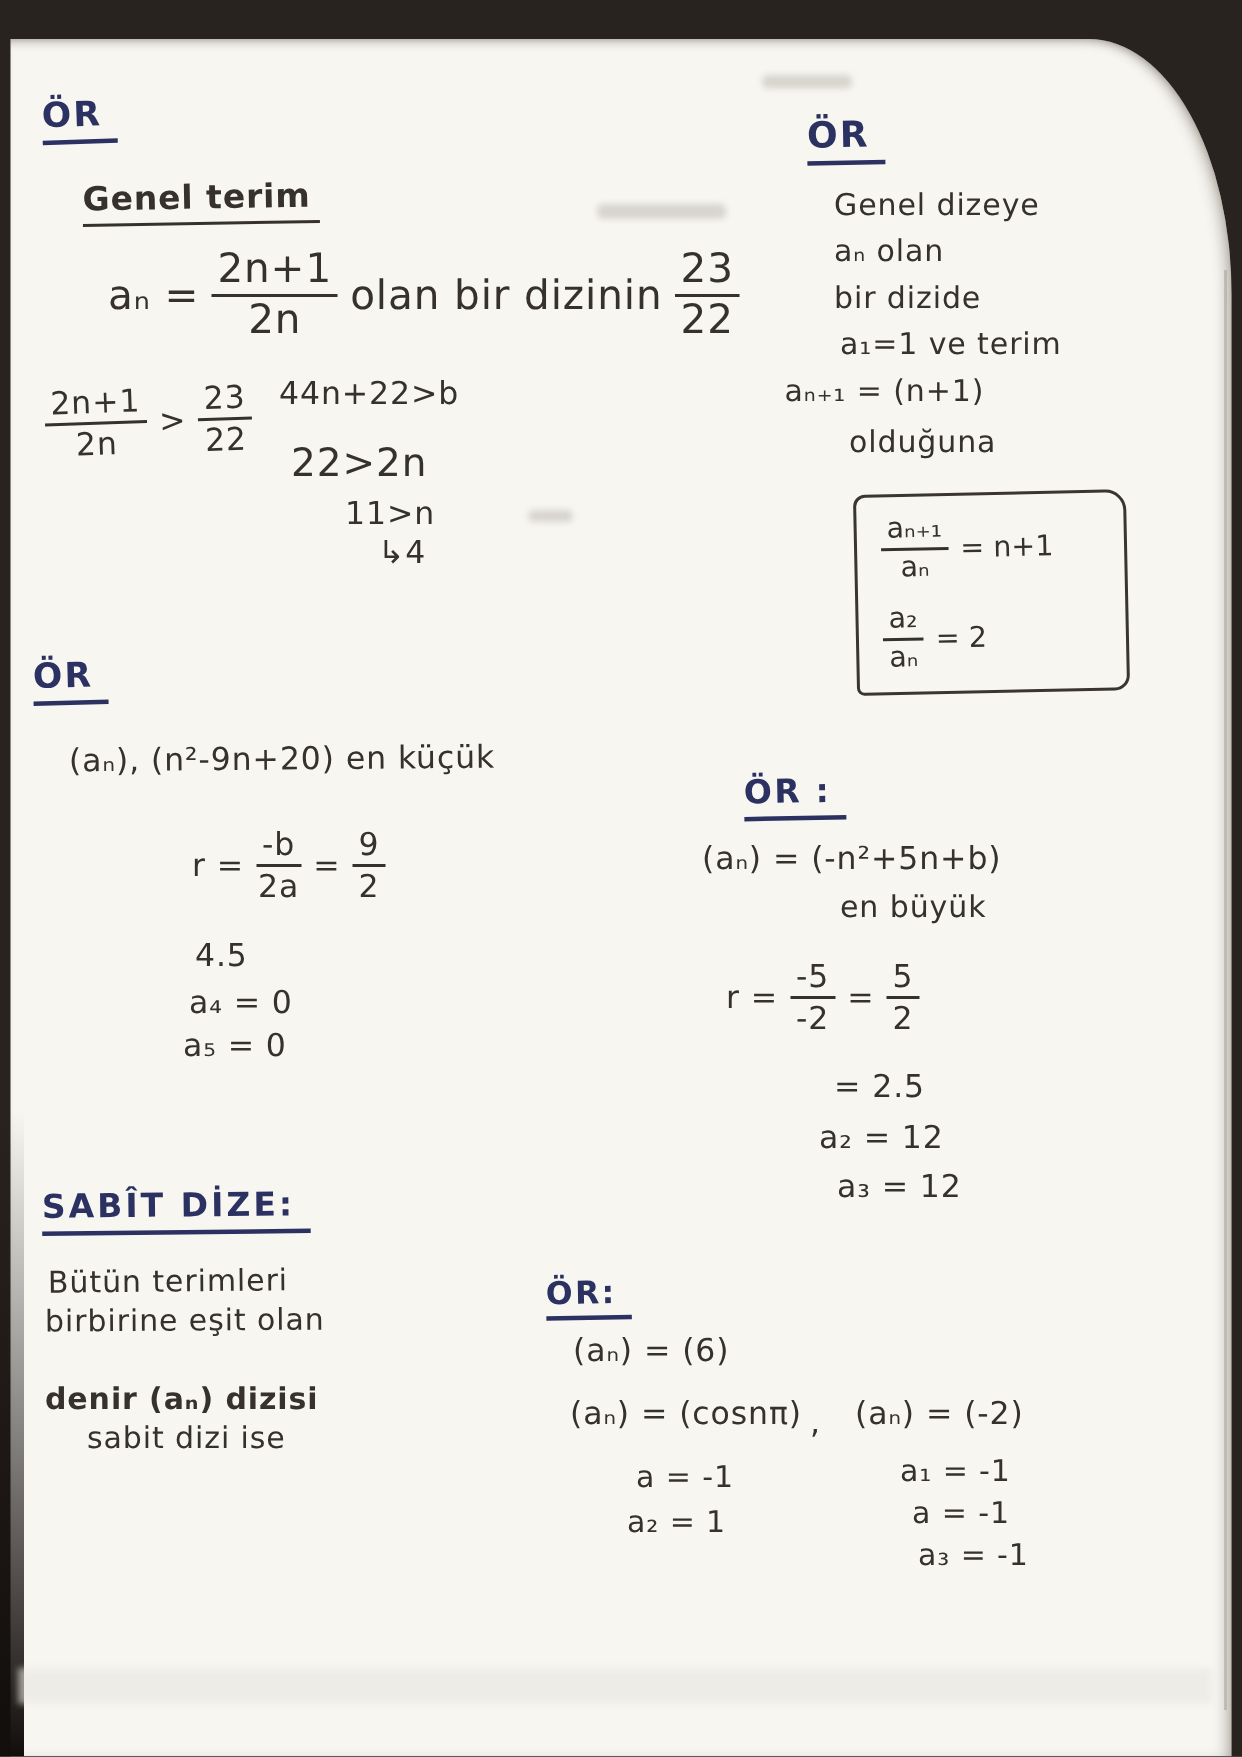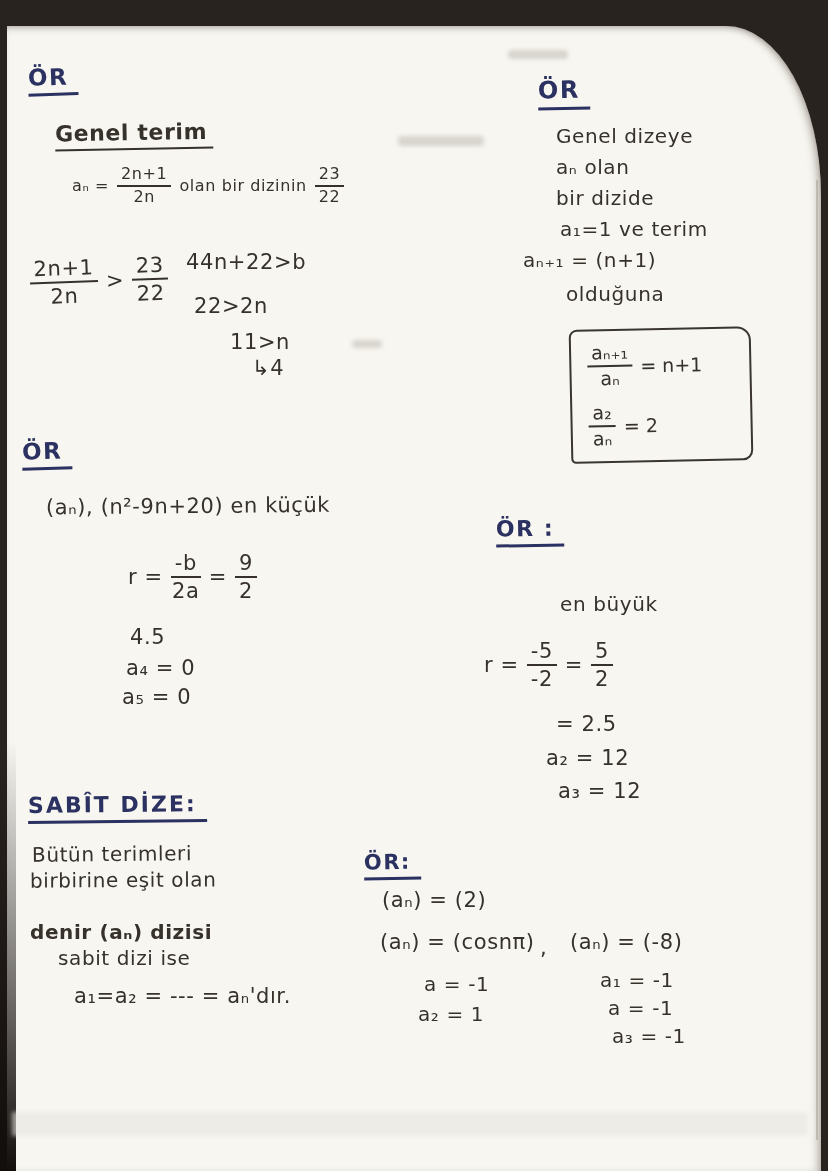--- a/index.html
+++ b/index.html
@@ -34,21 +34,21 @@
   <div class="edge-line"></div>
   <div class="bottom-band"></div>
   <div class="smudge" style="left:398px;top:136px;width:86px;height:10px;"></div>
   <div class="smudge" style="left:508px;top:50px;width:60px;height:9px;"></div>
   <div class="smudge" style="left:352px;top:340px;width:30px;height:8px;"></div>
 
   <div class="hd" style="left:28px;top:64px;transform:rotate(-2deg);">ÖR</div>
 
   <div class="line" style="left:55px;top:120px;font-size:22px;transform:rotate(-1deg);"><span class="u">Genel terim</span></div>
 
-  <div class="line eq" style="left:72px;top:166px;font-size:16px;">
+  <div class="line eq" style="left:72px;top:166px;font-size:27px;">
     <span>aₙ =</span>
     <span class="frac">
       <span class="num">2n+1</span>
       <span class="den">2n</span>
     </span>
     <span>olan bir dizinin</span>
     <span class="frac">
       <span class="num">23</span>
       <span class="den">22</span>
     </span>
@@ -60,21 +60,21 @@
       <span class="den">2n</span>
     </span>
     <span>&gt;</span>
     <span class="frac">
       <span class="num">23</span>
       <span class="den">22</span>
     </span>
   </div>
 
   <div class="line" style="left:186px;top:250px;font-size:21px;">44n+22&gt;b</div>
-  <div class="line" style="left:194px;top:294px;font-size:21px;">22&gt;2n</div>
+  <div class="line" style="left:194px;top:294px;font-size:26px;">22&gt;2n</div>
   <div class="line" style="left:230px;top:330px;font-size:21px;">11&gt;n</div>
   <div class="line" style="left:252px;top:356px;font-size:21px;">↳4</div>
 
   <div class="hd" style="left:538px;top:76px;font-size:24px;transform:rotate(-1deg);">ÖR</div>
 
   <div class="line" style="left:556px;top:124px;">Genel dizeye</div>
   <div class="line" style="left:556px;top:155px;">aₙ olan</div>
   <div class="line" style="left:556px;top:186px;">bir dizide</div>
   <div class="line" style="left:560px;top:217px;">a₁=1 ve terim</div>
   <div class="line" style="left:523px;top:248px;">aₙ₊₁ = (n+1)</div>
@@ -113,20 +113,21 @@
       <span class="den">2</span>
     </span>
   </div>
 
   <div class="line" style="left:130px;top:625px;font-size:21px;">4.5</div>
   <div class="line" style="left:126px;top:656px;font-size:21px;">a₄ = 0</div>
   <div class="line" style="left:122px;top:685px;font-size:21px;text-align:right;">a₅ = 0</div>
 
   <div class="hd" style="left:496px;top:516px;font-size:22px;transform:rotate(-1deg);">ÖR :</div>
 
+  <div class="line" style="left:468px;top:560px;font-size:21px;">(aₙ) = (-n²+5n+b)</div>
   <div class="line" style="left:560px;top:592px;">en büyük</div>
 
   <div class="line eq" style="left:484px;top:640px;font-size:21px;">
     <span>r =</span>
     <span class="frac">
       <span class="num">-5</span>
       <span class="den">-2</span>
     </span>
     <span>=</span>
     <span class="frac">
@@ -138,28 +139,27 @@
   <div class="line" style="left:556px;top:712px;font-size:21px;">= 2.5</div>
   <div class="line" style="left:546px;top:746px;font-size:21px;">a₂ = 12</div>
   <div class="line" style="left:558px;top:779px;font-size:21px;">a₃ = 12</div>
 
   <div class="hd" style="left:28px;top:792px;font-size:22px;letter-spacing:2px;transform:rotate(-.6deg);">SABÎT DİZE:</div>
 
   <div class="line" style="left:32px;top:842px;transform:rotate(-.6deg);">Bütün terimleri</div>
   <div class="line" style="left:30px;top:868px;transform:rotate(-.4deg);">birbirine eşit olan</div>
   <div class="line" style="left:30px;top:920px;font-weight:bold;">denir (aₙ) dizisi</div>
   <div class="line" style="left:58px;top:946px;">sabit dizi ise</div>
-  <div class="line" style="left:74px;top:984px;font-size:21px;">a₁=a₂ = --- = aₙ'dır.</div>
 
   <div class="hd" style="left:364px;top:850px;font-size:21px;transform:rotate(-1deg);">ÖR:</div>
 
-  <div class="line" style="left:382px;top:888px;font-size:21px;">(aₙ) = (2)</div>
+  <div class="line" style="left:382px;top:888px;font-size:21px;">(aₙ) = (6)</div>
   <div class="line" style="left:380px;top:930px;font-size:21px;">(aₙ) = (cosnπ)</div>
   <div class="line" style="left:540px;top:936px;font-size:21px;">,</div>
-  <div class="line" style="left:570px;top:930px;font-size:21px;">(aₙ) = (-8)</div>
+  <div class="line" style="left:570px;top:930px;font-size:21px;">(aₙ) = (-2)</div>
 
   <div class="line" style="left:424px;top:972px;">a = -1</div>
   <div class="line" style="left:418px;top:1002px;">a₂ = 1</div>
 
   <div class="line" style="left:600px;top:968px;">a₁ = -1</div>
   <div class="line" style="left:608px;top:996px;">a = -1</div>
   <div class="line" style="left:612px;top:1024px;">a₃ = -1</div>
 </div>
 
 </body></html>

